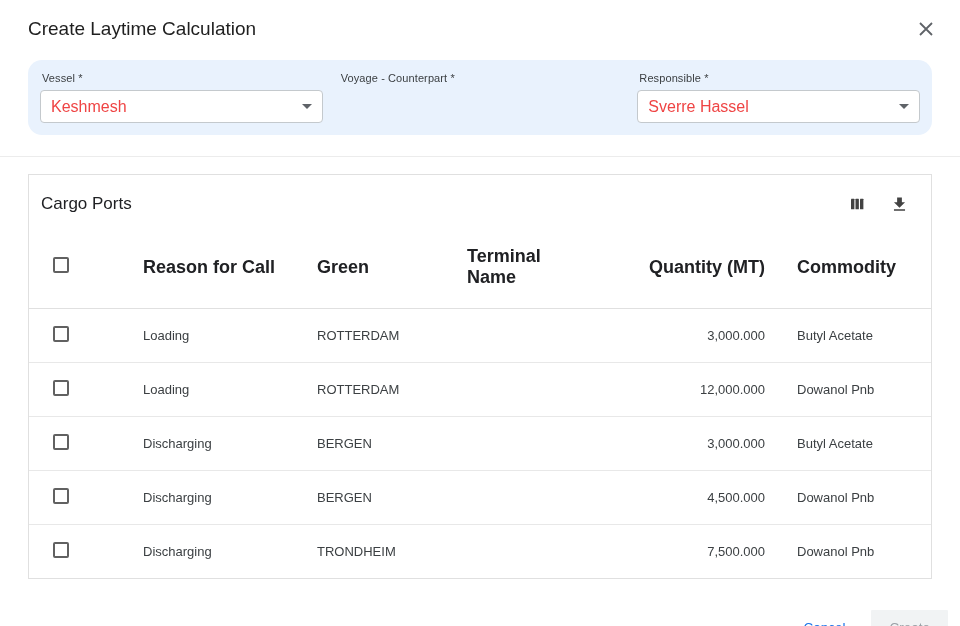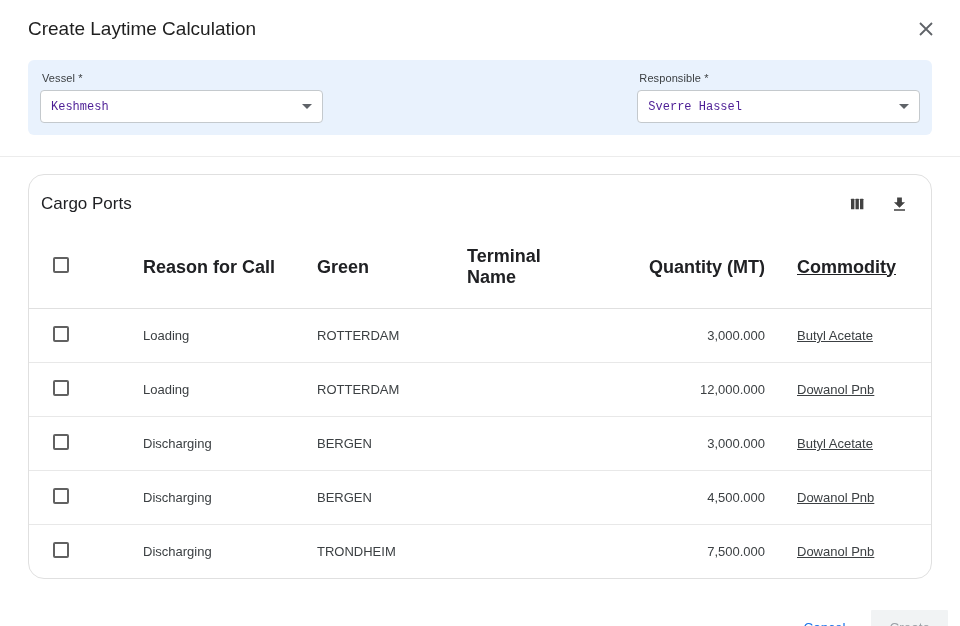--- a/index.html
+++ b/index.html
@@ -20,55 +20,55 @@
   .close-btn {
     background: none; border: none; cursor: pointer;
     width: 28px; height: 28px; display: flex; align-items: center; justify-content: center;
     color: var(--text_secondary, #5f6368); padding: 0;
   }
 
   
   .form-panel {
     margin: 5px 28px 0 28px;
     background: var(--panel_bg, #e9f2fd);
-    border-radius: 6px;
+    border-radius: 14px;
     padding: 10px 12px 12px 12px;
     display: flex; gap: 16px;
   }
   .field { flex: 1; min-width: 0; }
   .field-label {
     display: block; font-size: 11px; color: #3c4043;
     margin: 2px 0 6px 2px; letter-spacing: 0.1px;
   }
   .select {
     height: 33px; background: #ffffff;
     border: 1px solid #c4c9cd; border-radius: 4px;
     display: flex; align-items: center; justify-content: space-between;
     padding: 0 10px; cursor: pointer;
   }
   .select-value {
-    font-size: 12px; color: #4c1d95; white-space: nowrap;
-    overflow: hidden; text-overflow: ellipsis; padding-right: 8px; font-family: Liberation Mono, monospace;
+    font-size: 16px; color: #ef4444; white-space: nowrap;
+    overflow: hidden; text-overflow: ellipsis; padding-right: 8px;
   }
   .caret {
     width: 0; height: 0; flex: 0 0 auto;
     border-left: 5px solid transparent; border-right: 5px solid transparent;
     border-top: 5px solid var(--text_secondary, #5f6368);
   }
 
   .section-divider {
     margin-top: 21px;
     border-top: 1px solid #ececec;
   }
 
   
   .card {
     margin: 17px 28px 4px 28px;
     border: 1px solid var(--border, #e0e0e0);
-    border-radius: 16px;
+    border-radius: 0;
     overflow: hidden;
   }
   .card-header {
     display: flex; justify-content: space-between; align-items: center;
     padding: 19px 22px 12px 12px;
   }
   .card-title { font-size: 17px; font-weight: 400; color: #202124; }
   .card-actions { display: flex; align-items: center; gap: 22px; }
   .icon-btn {
     background: none; border: none; padding: 0; cursor: pointer;
@@ -85,21 +85,21 @@
   }
   tbody td { font-size: 13px; color: #3c4043; }
   tbody tr { border-bottom: 1px solid #e8e8e8; }
   tbody tr:last-child { border-bottom: none; }
 
   .col-check    { width: 88px;  padding-left: 24px; }
   .col-reason   { width: 174px; padding-left: 26px; }
   .col-port     { width: 150px; padding-left: 26px; }
   .col-terminal { width: 160px; padding-left: 26px; }
   .col-quantity { width: 172px; text-align: right; padding-right: 8px; }
-  .col-commodity{ padding-left: 24px; text-decoration: underline; }
+  .col-commodity{ padding-left: 24px; }
 
   .checkbox {
     display: inline-block; width: 16px; height: 16px;
     border: 2px solid #616161; border-radius: 2px;
     background: #fff; cursor: pointer;
   }
 
   
   .dialog-footer {
     display: flex; justify-content: flex-end; align-items: center;
@@ -132,20 +132,21 @@
 
 <div class="form-panel">
   <div class="field">
     <span class="field-label">Vessel *</span>
     <div class="select">
       <span class="select-value">Keshmesh</span>
       <span class="caret"></span>
     </div>
   </div>
   <div class="field">
+    <span class="field-label">Voyage - Counterpart *</span>
   </div>
   <div class="field">
     <span class="field-label">Responsible *</span>
     <div class="select">
       <span class="select-value">Sverre Hassel</span>
       <span class="caret"></span>
     </div>
   </div>
 </div>
 

